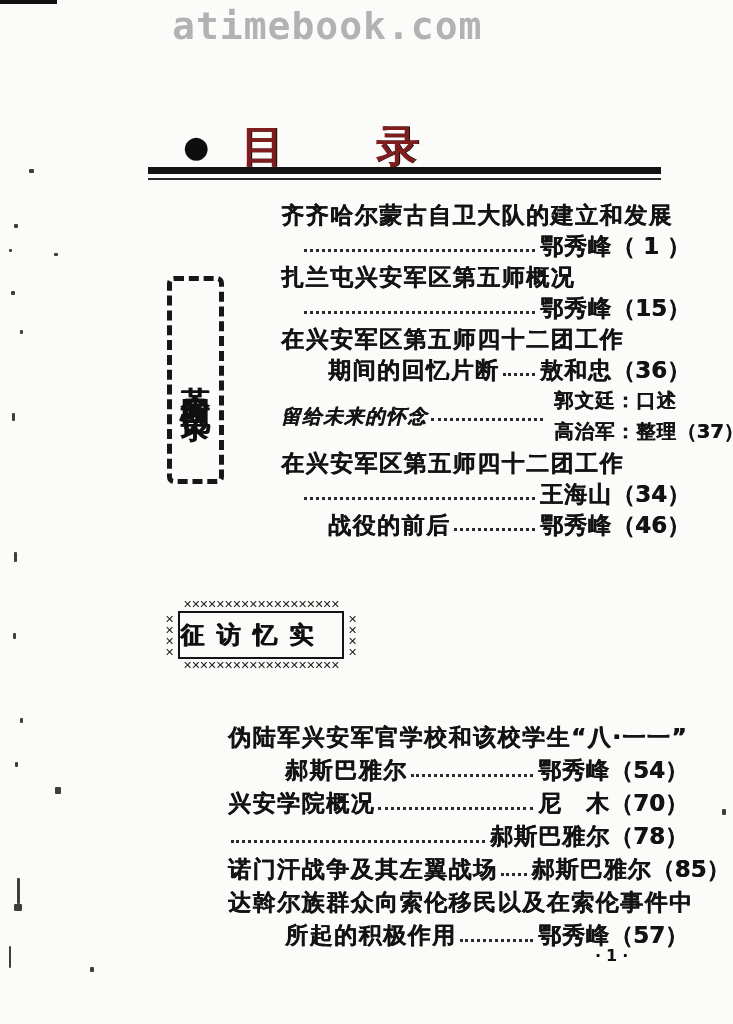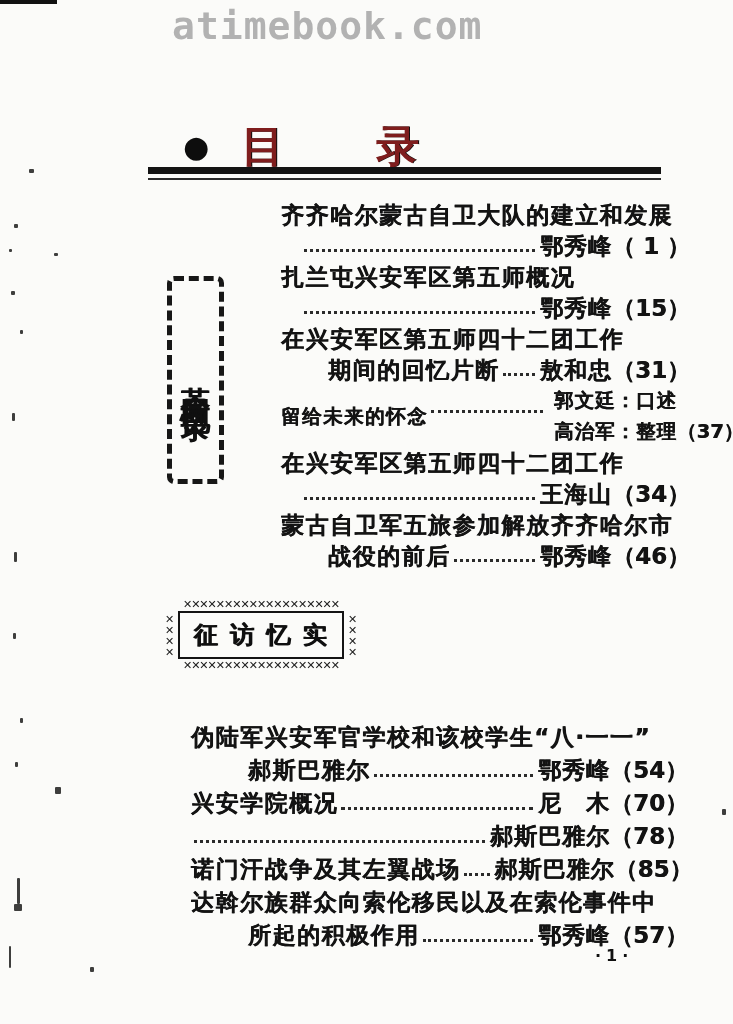--- a/index.html
+++ b/index.html
@@ -64,48 +64,48 @@
   }
   .cross-mid{flex:1;display:flex;align-items:stretch;}
   .cross-v{
     width:13px;font-size:11px;font-weight:700;color:#1a1a1a;
     writing-mode:vertical-rl;text-orientation:upright;
     letter-spacing:-2px;line-height:13px;overflow:hidden;
     display:flex;justify-content:center;
   }
   .inner-rect{
     flex:1;border:2px solid #141414;margin:1px 2px;
-    display:flex;align-items:center;justify-content:center;
+    display:flex;align-items:center;
     background:#fbfbf9;
   }
   .inner-rect .label{
     font-size:24px;font-weight:700;letter-spacing:2px;color:#0f0f0f;
     white-space:pre;text-shadow:1px 0 0 #0f0f0f;
   }
 
   
   .toc{position:absolute;font-weight:700;color:#131313;}
   .toc1{left:281px;top:199px;width:409px;}
   .toc2{left:191px;top:720px;width:497px;}
   .row{display:flex;align-items:flex-end;height:31px;line-height:29px;font-size:23px;white-space:nowrap;}
-  .toc2 .row{height:33px;line-height:31px;}
+  .toc2 .row{height:33px;line-height:31px;margin-left:37px;}
   .t{letter-spacing:1.5px;text-shadow:.6px 0 0 #131313;}
   .indent1{width:20px;flex:none;}
   .indent2{width:47px;flex:none;}
   .indent3{width:57px;flex:none;}
   .leader{
     flex:1;min-width:26px;margin:0 5px 9px 3px;
     border-bottom:3px dotted #2b2b2b;height:0;
   }
   .leader.fixed{flex:none;width:112px;}
   .author{letter-spacing:1px;text-shadow:.6px 0 0 #131313;}
   .pageno{letter-spacing:0;text-shadow:.6px 0 0 #131313;}
   
   .row-double{display:flex;align-items:center;height:62px;font-size:19.5px;white-space:nowrap;}
-  .row-double .left{display:flex;align-items:center;}
+  .row-double .left{display:flex;align-items:flex-end;font-style:italic;}
   .dbl-col{display:flex;flex-direction:column;justify-content:space-between;height:60px;margin-left:6px;}
   .dbl-col .line{line-height:29px;letter-spacing:1px;text-shadow:.6px 0 0 #131313;}
 
   
   .folio{
     position:absolute;left:595px;top:946px;
     font-size:16px;font-weight:700;letter-spacing:5px;color:#101010;
   }
 </style>
 </head>
@@ -167,44 +167,41 @@
       <span class="pageno">（15）</span>
     </div>
     <div class="row">
         <span class="t">在兴安军区第五师四十二团工作</span>
       </div>
     <div class="row">
       <span class="indent2"></span>
         <span class="t">期间的回忆片断</span>
       <span class="leader"></span>
       <span class="author">敖和忠</span>
-      <span class="pageno">（31）</span>
+      <span class="pageno">（36）</span>
     </div>
     <div class="row-double">
       <div class="left">
         <span class="t">留给未来的怀念</span>
         <span class="leader fixed"></span>
       </div>
       <div class="dbl-col">
         <span class="line">郭文廷：口述</span>
         <span class="line"><span>高治军：整理</span><span class="pageno">（37）</span></span>
       </div>
     </div>
     <div class="row">
         <span class="t">在兴安军区第五师四十二团工作</span>
       </div>
     <div class="row">
       <span class="indent1"></span>
         <span class="leader"></span>
       <span class="author">王海山</span>
       <span class="pageno">（34）</span>
     </div>
-    <div class="row">
-        <span class="t">蒙古自卫军五旅参加解放齐齐哈尔市</span>
-      </div>
     <div class="row">
       <span class="indent2"></span>
         <span class="t">战役的前后</span>
       <span class="leader"></span>
       <span class="author">鄂秀峰</span>
       <span class="pageno">（46）</span>
     </div>
   </div>
 
   <div class="cross-box">

